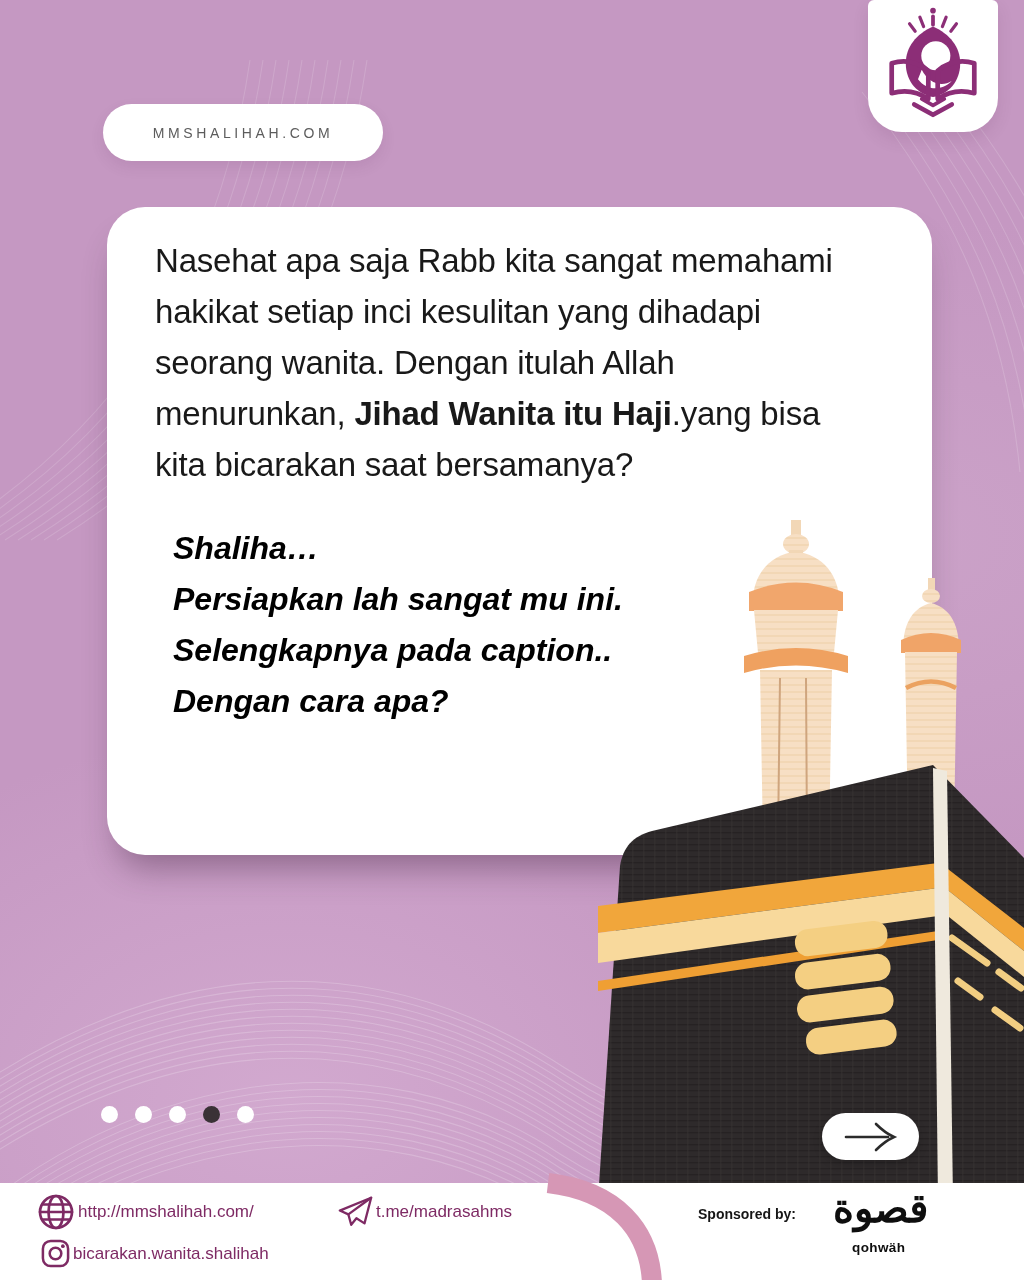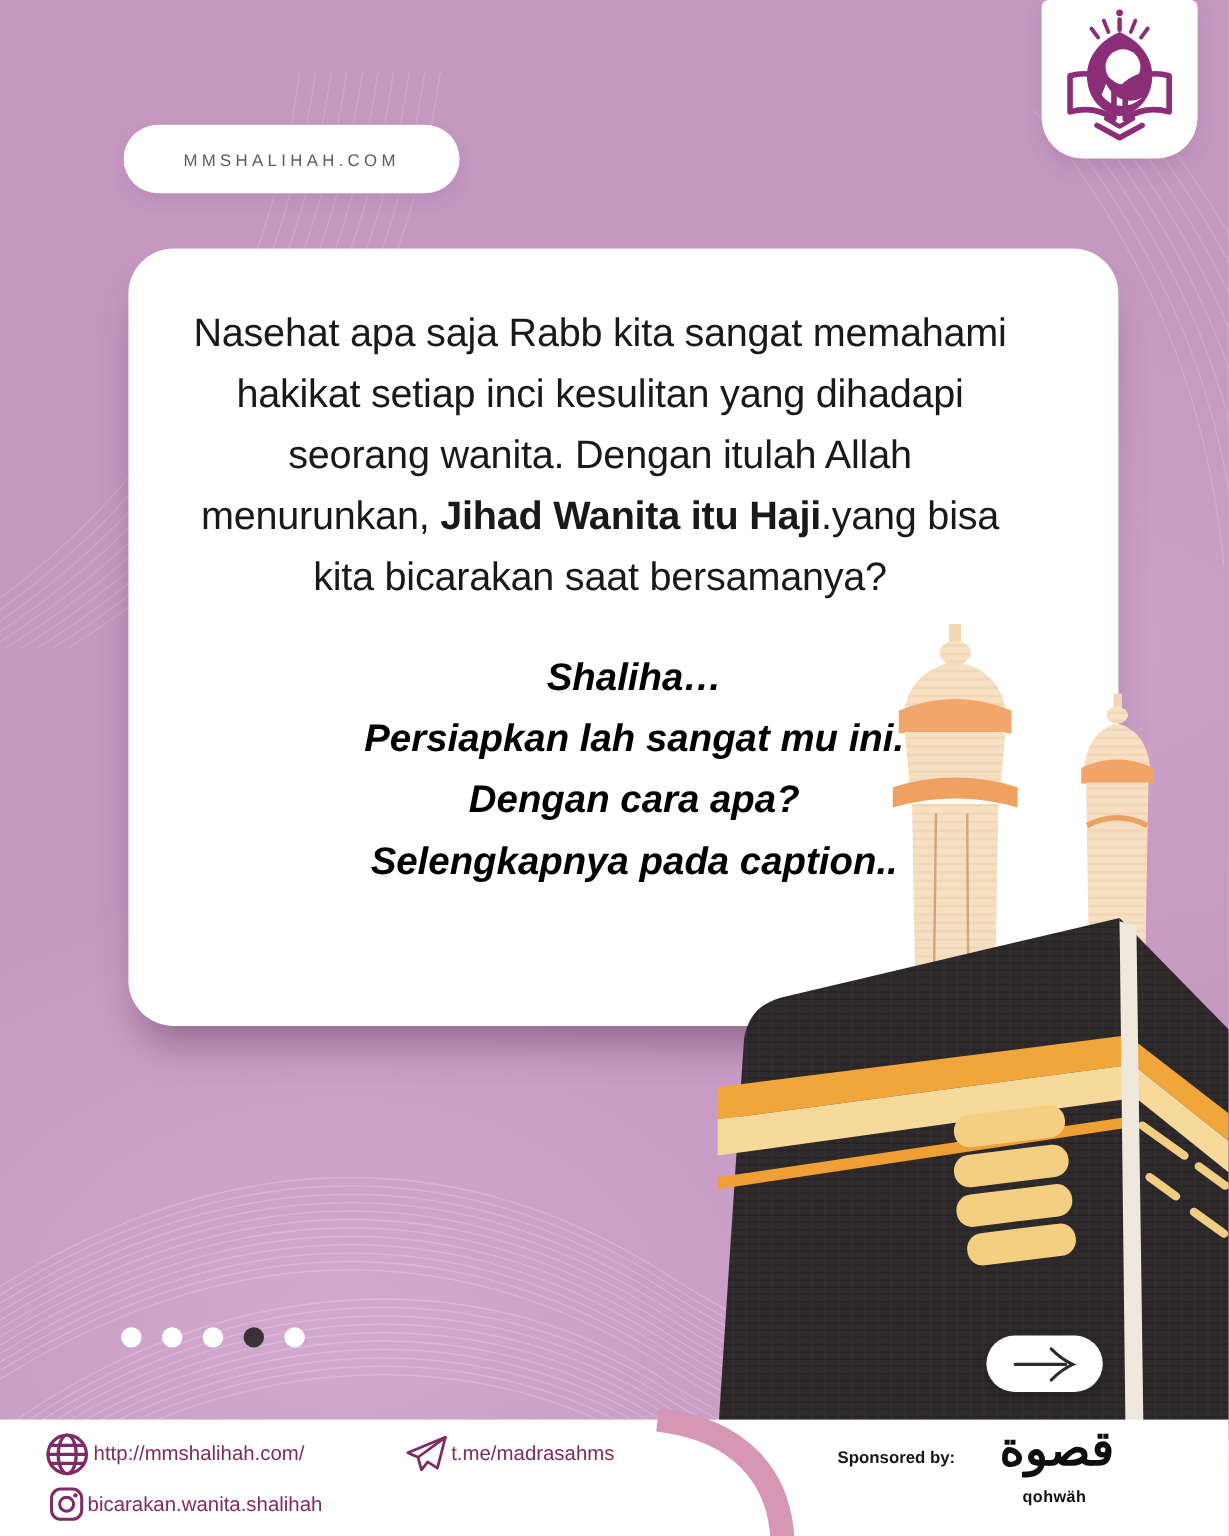--- a/index.html
+++ b/index.html
@@ -1,21 +1,21 @@
 <!DOCTYPE html>
 <html style="--background: #c598c2; --card: #ffffff; --accent_purple: #8c2e77; --footer_link: #7e2a64; --gold: #f1a63b; --gold_light: #f8d99c; --kaaba_dark: #2e2a2b; --minaret_peach: #f7dfc4; --minaret_orange: #f0a468; --pink_arc: #d697b5; --dot_active: #3a3236;"><head>
 <meta charset="utf-8">
 <style>
   html,body{margin:0;padding:0;}
   body{width:1024px;height:1280px;overflow:hidden;font-family:"Liberation Sans",sans-serif;}
   .canvas{position:relative;width:1024px;height:1280px;overflow:hidden;
     background:
       radial-gradient(900px 620px at 28% 86%, #d2a9cf 0%, rgba(210,169,207,0) 60%),
       radial-gradient(760px 520px at 88% 42%, #cba2c8 0%, rgba(203,162,200,0) 62%),
-      var(--background,#c598c2); text-align: center;}
+      var(--background,#c598c2);}
   svg{display:block}
   .abs{position:absolute}
 
   
   .bg-waves{position:absolute;inset:0;pointer-events:none}
   .bg-waves use{stroke:#ffffff;fill:none;stroke-width:1.1}
   .g-hill use{stroke-opacity:.20}
   .g-fan use{stroke-opacity:.15}
   .g-swirl use{stroke-opacity:.16}
 
@@ -26,21 +26,21 @@
 
   
   .logo-badge{left:868px;top:0;width:130px;height:132px;background:#fff;border-radius:6px 6px 34px 34px;
     display:flex;align-items:flex-start;justify-content:center;box-shadow:0 8px 16px rgba(90,40,85,.12)}
   .logo-badge svg{margin-top:4px}
   .lg{stroke:var(--accent_purple,#8c2e77);fill:none;stroke-linecap:round;stroke-linejoin:round}
   .lgf{fill:var(--accent_purple,#8c2e77)}
 
   
   .card{left:107px;top:207px;width:825px;height:648px;background:var(--card,#fff);border-radius:38px;
-    box-shadow:0 24px 34px -12px rgba(58,28,55,.42);padding:44px 48px;box-sizing:border-box}
+    box-shadow:0 24px 34px -12px rgba(58,28,55,.42);padding:28px 48px;box-sizing:border-box}
   .card .para{max-width:690px;font-size:33px;line-height:51px;color:#191919;font-weight:500;letter-spacing:-.2px}
   .card .para b{font-weight:700}
   .quote{margin:33px 0 0 18px;font-style:italic;font-size:32px;line-height:51px;color:#000000;font-weight:700}
 
   
   .dots{left:101px;top:1106px;display:flex;gap:17px}
   .dot{width:17px;height:17px;border-radius:50%;background:#fff}
   .dot.active{background:var(--dot_active,#3a3236)}
 
   
@@ -143,22 +143,22 @@
     </svg>
   </div>
 
   <div class="abs card">
     <div class="para">
       <span>Nasehat apa saja Rabb kita sangat memahami hakikat setiap inci kesulitan yang dihadapi seorang wanita. Dengan itulah Allah menurunkan, </span><b>Jihad Wanita itu Haji</b><span>.yang bisa kita bicarakan saat bersamanya?</span>
     </div>
     <div class="quote">
       <div>Shaliha…</div>
       <div>Persiapkan lah sangat mu ini.</div>
+      <div>Selengkapnya pada caption..</div>
       <div>Dengan cara apa?</div>
-      <div>Selengkapnya pada caption..</div>
     </div>
   </div>
 
   <svg class="abs" style="left:0;top:0;pointer-events:none" width="1024" height="1280" viewBox="0 0 1024 1280">
     <defs>
       <pattern id="pMin" patternUnits="userSpaceOnUse" width="9" height="7">
         <rect width="9" height="7" fill="#f7dfc4"></rect>
         <rect y="5" width="9" height="2" fill="#efcfa9" opacity=".55"></rect>
       </pattern>
       <pattern id="pKaaba" patternUnits="userSpaceOnUse" width="11" height="6">

